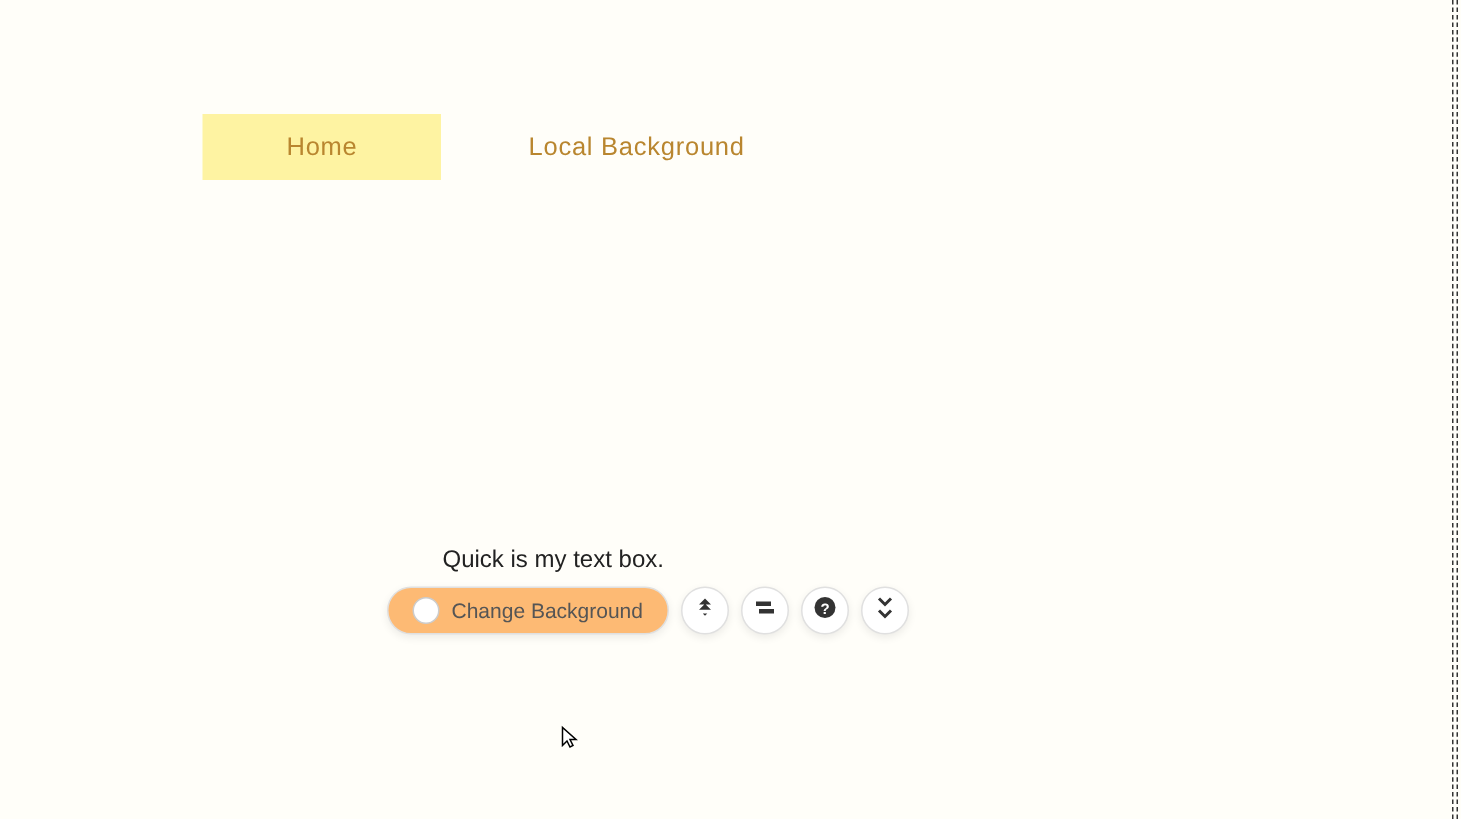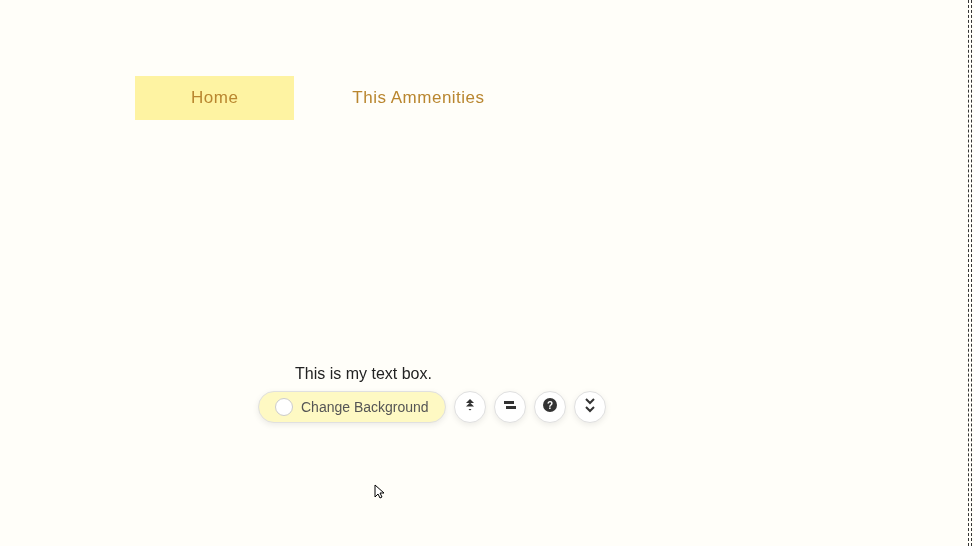--- a/index.html
+++ b/index.html
@@ -64,21 +64,21 @@
       top: 391px;
       left: 258px;
       display: flex;
       align-items: center;
       gap: 8px;
     }
     .pill {
       display: flex;
       align-items: center;
       gap: 8px;
-      background: #fef9c3;
+      background: #fdba74;
       border: 1px solid #e0e0e0;
       border-radius: 18px;
       padding: 6px 16px;
       font-size: 14px;
       color: #555;
       cursor: pointer;
       box-shadow: 0 2px 6px rgba(0,0,0,0.08);
       height: 32px;
     }
     .color-circle {
@@ -116,26 +116,26 @@
 </head>
 <body>
 
 <div class="border-right"></div>
 
 <nav class="nav">
   <div class="nav-item active">
     <span>Home</span>
   </div>
   <div class="nav-item">
-    <span>This Ammenities</span>
+    <span>Local Background</span>
   </div>
 </nav>
 
 <div class="text-box">
-  <span>This is my text box.</span>
+  <span>Quick is my text box.</span>
 </div>
 
 <div class="toolbar">
   <div class="pill">
     <span class="color-circle"></span>
     <span>Change Background</span>
   </div>
   <div class="circle-btn">
     <span>
       <svg viewBox="0 0 16 16" fill="currentColor">

